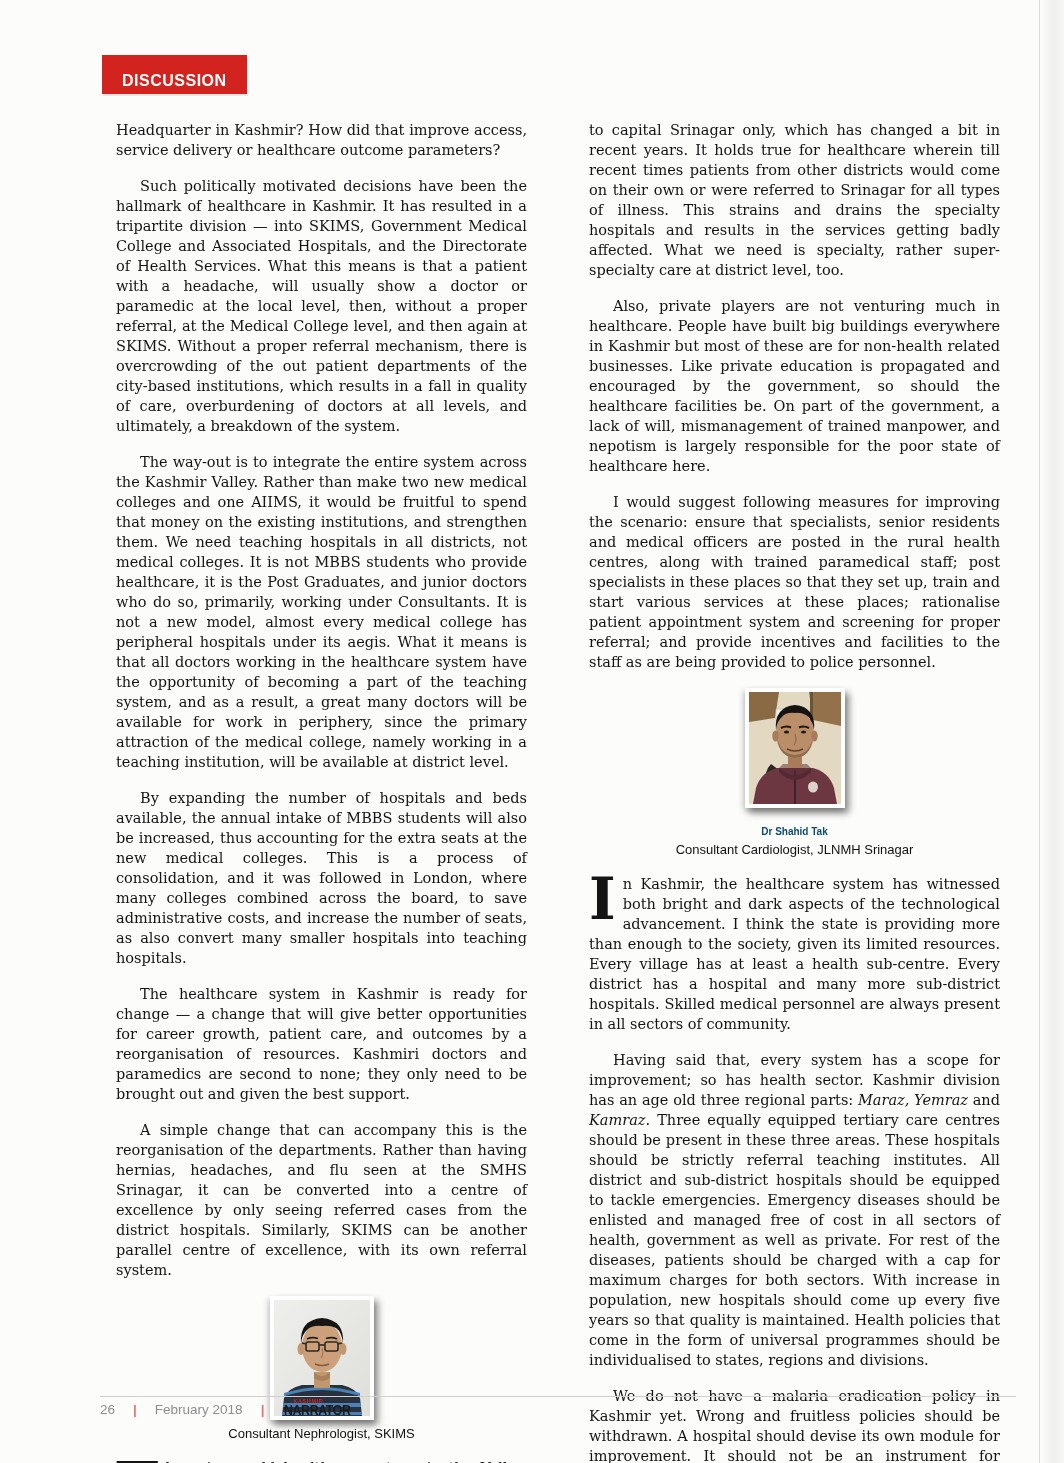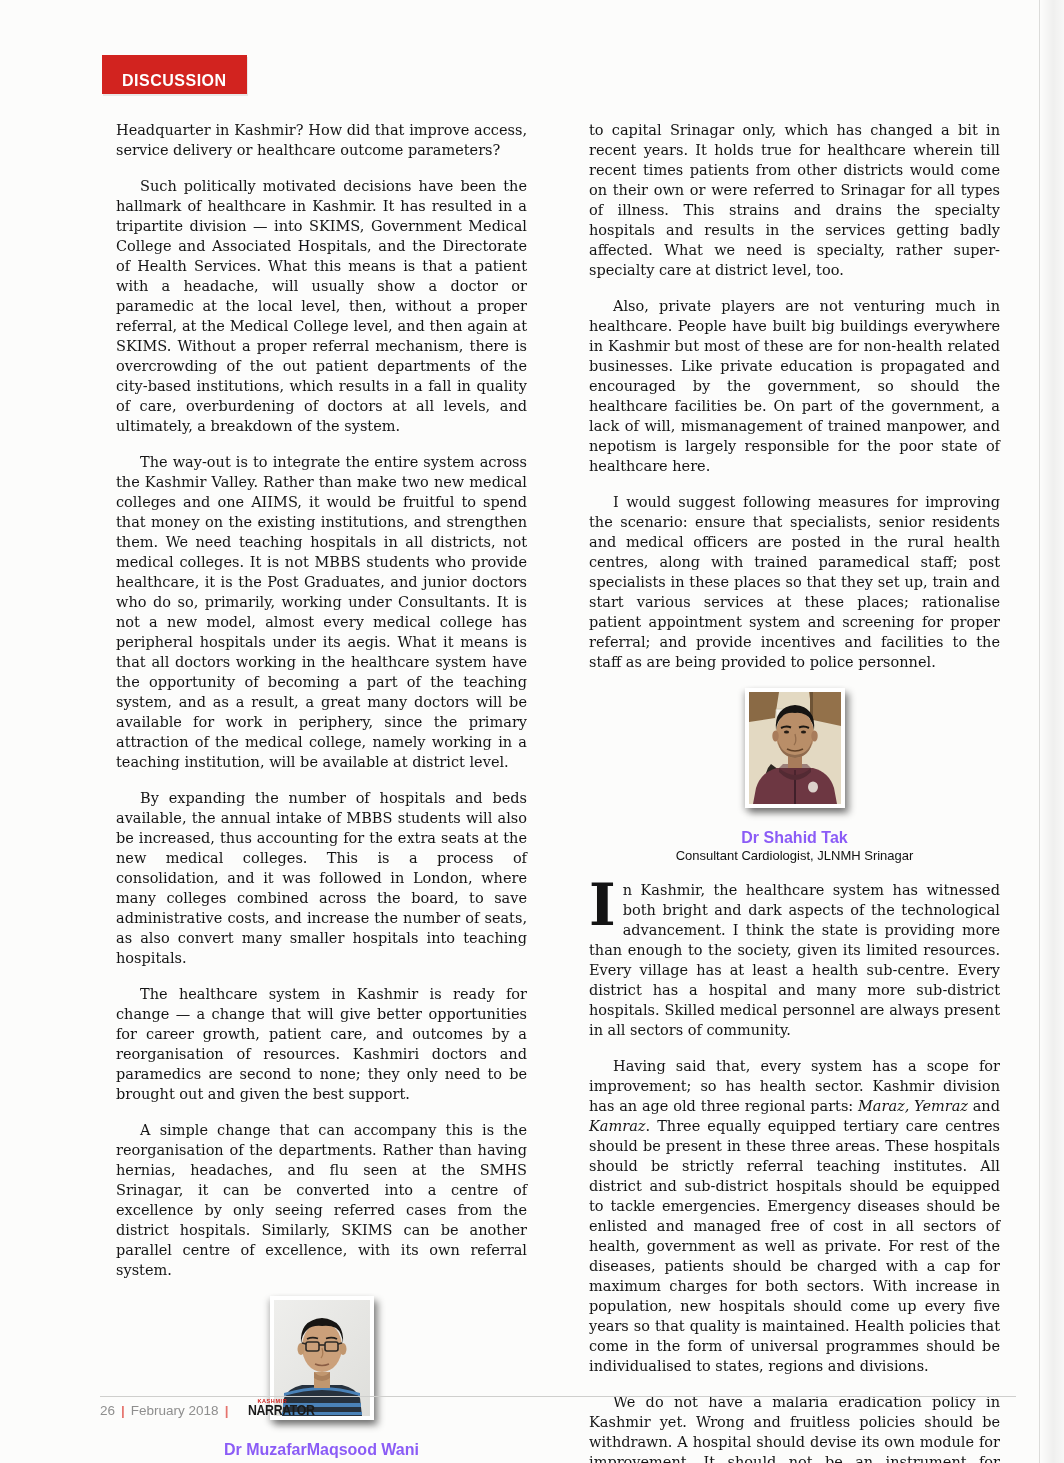--- a/index.html
+++ b/index.html
@@ -39,22 +39,22 @@
     padding:2px 7px 0 0;
   }
   .photo-block{margin-top:14px;text-align:center;text-indent:0;}
   .photo-frame{
     display:inline-block;background:#ffffff;padding:4px;
     box-shadow:4px 5px 7px rgba(0,0,0,0.45), -2px 3px 6px rgba(0,0,0,0.18);
   }
   .photo-frame svg{display:block;}
   .cap-name{
     font-family:"Liberation Sans", sans-serif;
-    font-weight:bold;font-size:16px;line-height:18px;
-    margin-top:16px;color:#8b5cf6;
+    font-weight:bold;font-size:10px;line-height:18px;
+    margin-top:10px;color:#0c4a6e;
   }
   .cap-role{
     font-family:"Liberation Sans", sans-serif;
     font-size:13px;line-height:17px;color:#111;
   }
   .after-photo{margin-top:16px;}
   .ital{font-style:italic;}
   .endmark{
     display:inline-block;width:15px;height:15px;border-radius:50%;
     background:#d2231f;color:#fff;
@@ -63,25 +63,25 @@
     margin-left:8px;vertical-align:-2px;
   }
   .footer-rule{
     position:absolute;left:100px;top:1396px;width:916px;height:1px;
     background:#cfcfcd;
   }
   .footer{
     position:absolute;left:100px;top:1402px;
     font-family:"Liberation Sans", sans-serif;
     font-size:13.5px;color:#8e8e8e;
-    display:flex;align-items:center;gap:6px;
+    display:flex;gap:18px;
   }
   .footer .sep{color:#e5736d;font-weight:bold;}
   .brand{
-    position:relative;display:inline-block;margin-left:14px;
+    position:relative;display:inline-block;margin-left:2px;
     font-family:"Liberation Sans", sans-serif;color:#1a1a1a;
   }
   .brand .brand-small{
     position:absolute;top:-4px;left:9px;
     font-size:5.5px;letter-spacing:0.6px;color:#d2231f;font-weight:bold;
   }
   .brand .brand-main{
     font-size:14px;font-weight:bold;letter-spacing:-0.4px;
     display:inline-block;transform:scaleX(0.88);transform-origin:left center;
   }
@@ -138,21 +138,20 @@
             <path d="M64 44 L68 43"></path>
         </g>
 
         <path d="M33 39 Q38 36.5 44 38.5" stroke="#231f1b" stroke-width="1.8" fill="none"></path>
         <path d="M52 38.5 Q58 36.5 63 39" stroke="#231f1b" stroke-width="1.8" fill="none"></path>
 
         <path d="M48 48 Q50 55 47 58" stroke="#a87c56" stroke-width="1.3" fill="none"></path>
         <path d="M41 64 Q48 67 55 64" stroke="#8a5d44" stroke-width="1.6" fill="none"></path>
       </svg>
     </span>
-    <div class="cap-name">Dr MuzafarMaqsood Wani</div>
     <div class="cap-role">Consultant Nephrologist, SKIMS</div>
   </div>
 
   <p class="para noindent after-photo">
     <span class="dropcap">T</span><span>here is an old healthcare set up in the Valley, which basically is a good network but is lacking and ailing in many aspects. Many things are responsible for this. For a long time everything in Kashmir gets concentrated</span>
   </p>
 </div>
 
 <div class="col col-right">
   <p class="para noindent">to capital Srinagar only, which has changed a bit in recent years. It holds true for healthcare wherein till recent times patients from other districts would come on their own or were referred to Srinagar for all types of illness. This strains and drains the specialty hospitals and results in the services getting badly affected. What we need is specialty, rather super-specialty care at district level, too.</p>

